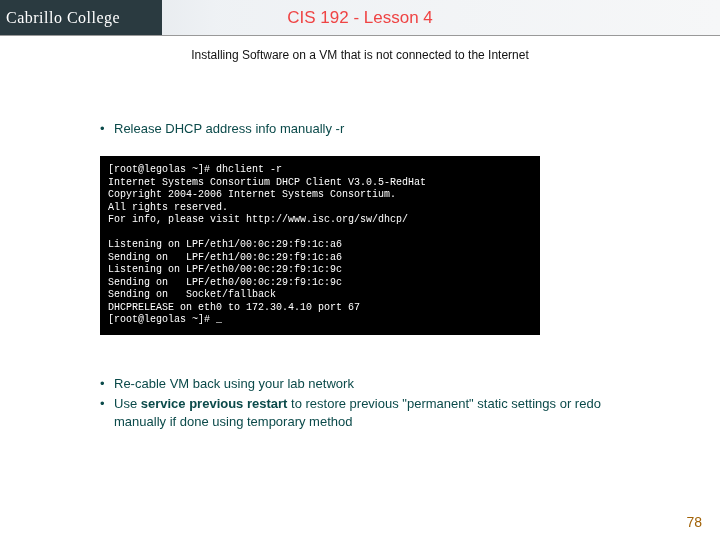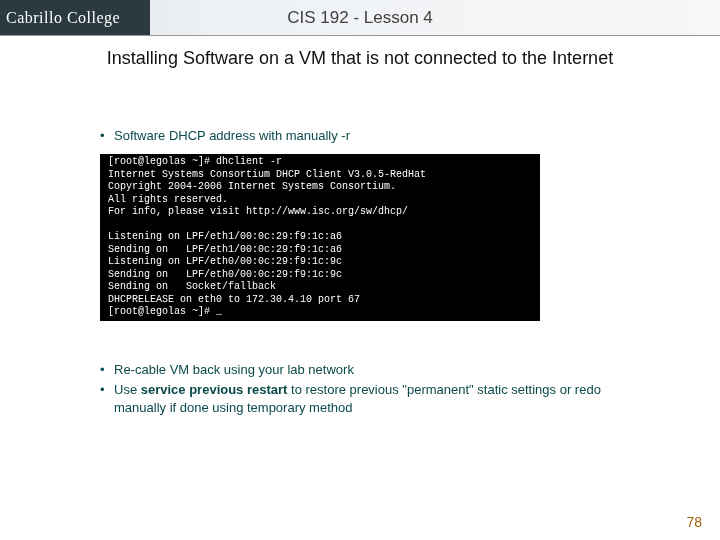--- a/index.html
+++ b/index.html
@@ -20,43 +20,43 @@
     align-items: center;
   }
   .header-bg {
     position: absolute;
     inset: 0;
     background: linear-gradient(to right, rgba(180,190,200,0.5), rgba(200,210,220,0.3) 30%, rgba(210,215,220,0.2));
   }
   .logo-strip {
     position: absolute;
     left: 0; top: 0; bottom: 0;
-    width: 150px;
+    width: 162px;
     background: #2a3a40;
     display: flex;
     align-items: center;
     padding-left: 6px;
   }
   .logo-text {
     font-family: 'Brush Script MT', cursive;
     color: #fff;
     font-size: 16px;
     letter-spacing: 0.5px;
   }
   .header-title {
     position: absolute;
     left: 50%;
     top: 50%;
     transform: translate(-50%, -50%);
     font-size: 17px;
-    color: #404040;
+    color: #ef4444;
   }
   .subtitle {
     text-align: center;
-    font-size: 18px;
+    font-size: 12px;
     padding: 12px 14px 6px;
     color: #111;
   }
   .content {
     padding: 50px 100px 0 100px;
   }
   .bullet {
     display: flex;
     font-size: 13px;
     color: #0b4a4a;
@@ -67,28 +67,28 @@
     width: 14px;
     flex: none;
   }
   .bullet .txt { flex: 1; }
   .cmd-inline {
     font-family: Verdana, sans-serif;
     font-weight: normal;
   }
   .bold { font-weight: bold; }
   .terminal {
-    margin: 9px 0 40px 0;
+    margin: 18px 0 40px 0;
     width: 440px;
     background: #000;
     color: #fff;
     font-family: 'Courier New', monospace;
     font-size: 10px;
     line-height: 1.25;
-    padding: 2px 8px;
+    padding: 8px 8px;
     white-space: pre;
     overflow: hidden;
   }
   .page-number {
     position: absolute;
     bottom: 10px;
     right: 18px;
     font-size: 14px;
     color: #a16207;
   }
@@ -104,21 +104,21 @@
   <div class="header-title">CIS 192 - Lesson 4</div>
 </div>
 
 <div class="subtitle">Installing Software on a VM that is not connected to the Internet</div>
 
 <div class="content">
 
   <div class="bullet">
     <span class="dot">•</span>
     <span class="txt">
-      <span>Software DHCP address with </span><span class="cmd-inline">manually -r</span>
+      <span>Release DHCP address info </span><span class="cmd-inline">manually -r</span>
     </span>
   </div>
 
   <div class="terminal" id="terminal">[root@legolas ~]# dhclient -r
 Internet Systems Consortium DHCP Client V3.0.5-RedHat
 Copyright 2004-2006 Internet Systems Consortium.
 All rights reserved.
 For info, please visit http://www.isc.org/sw/dhcp/
 
 Listening on LPF/eth1/00:0c:29:f9:1c:a6

